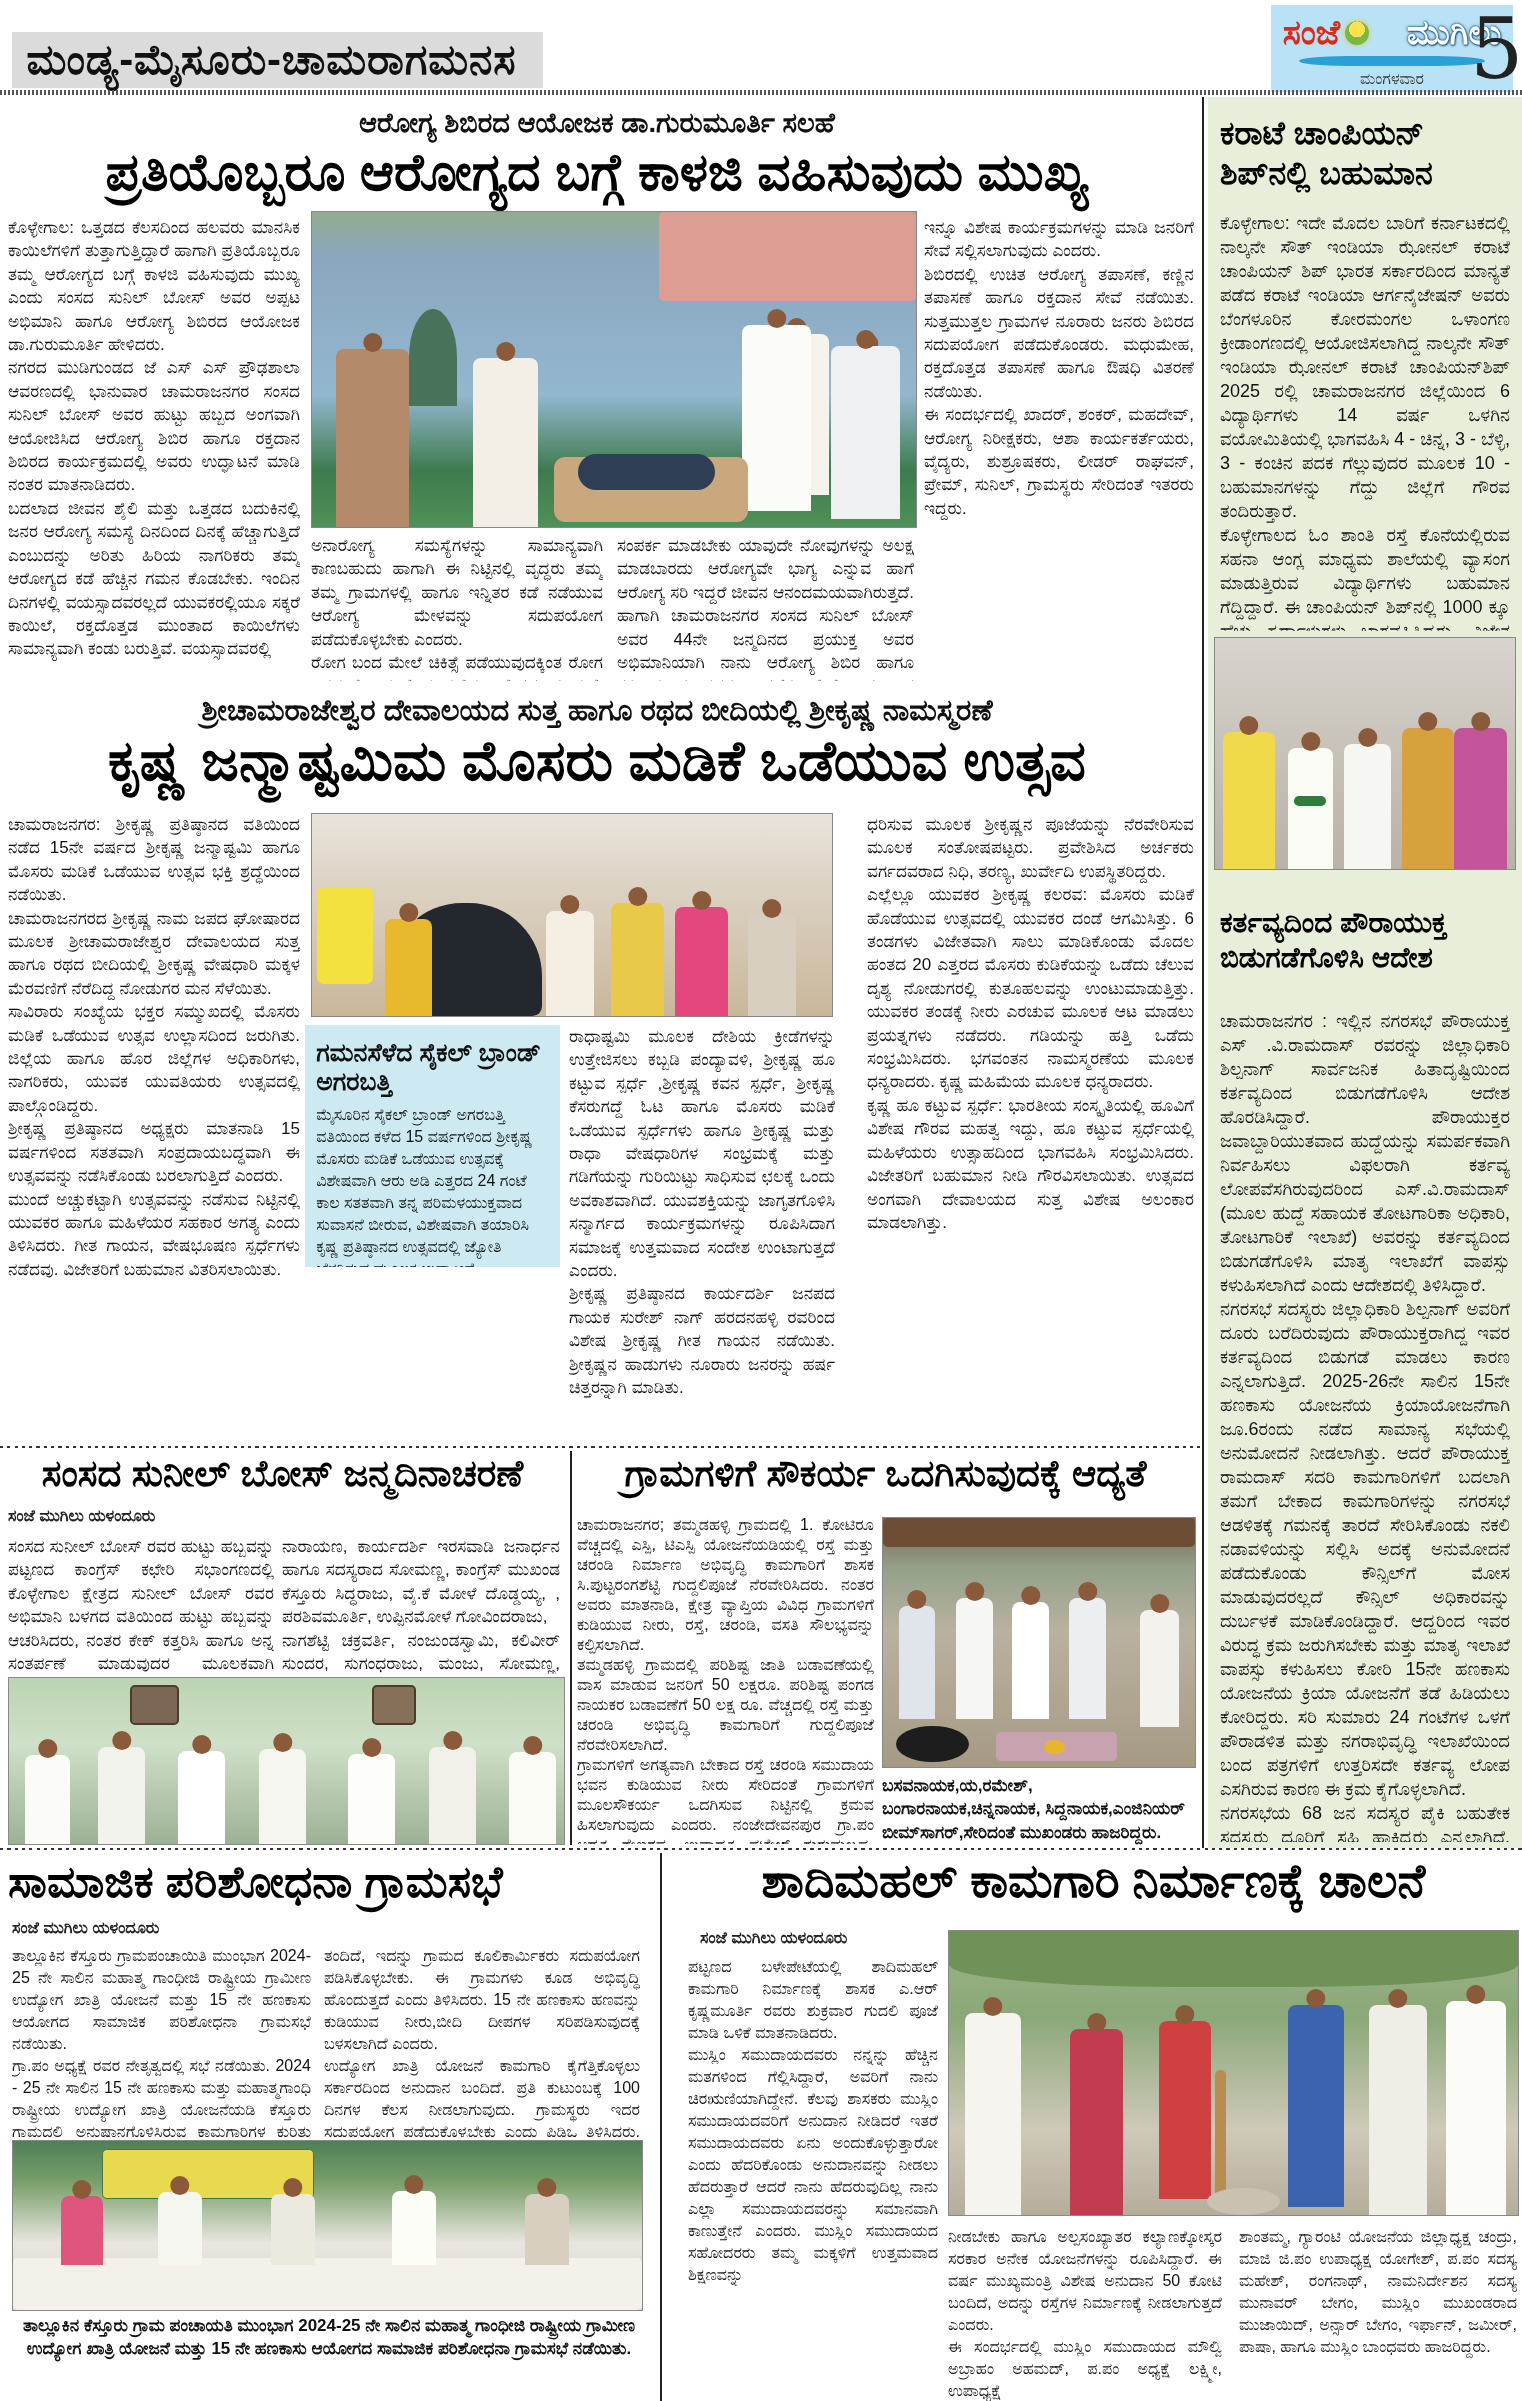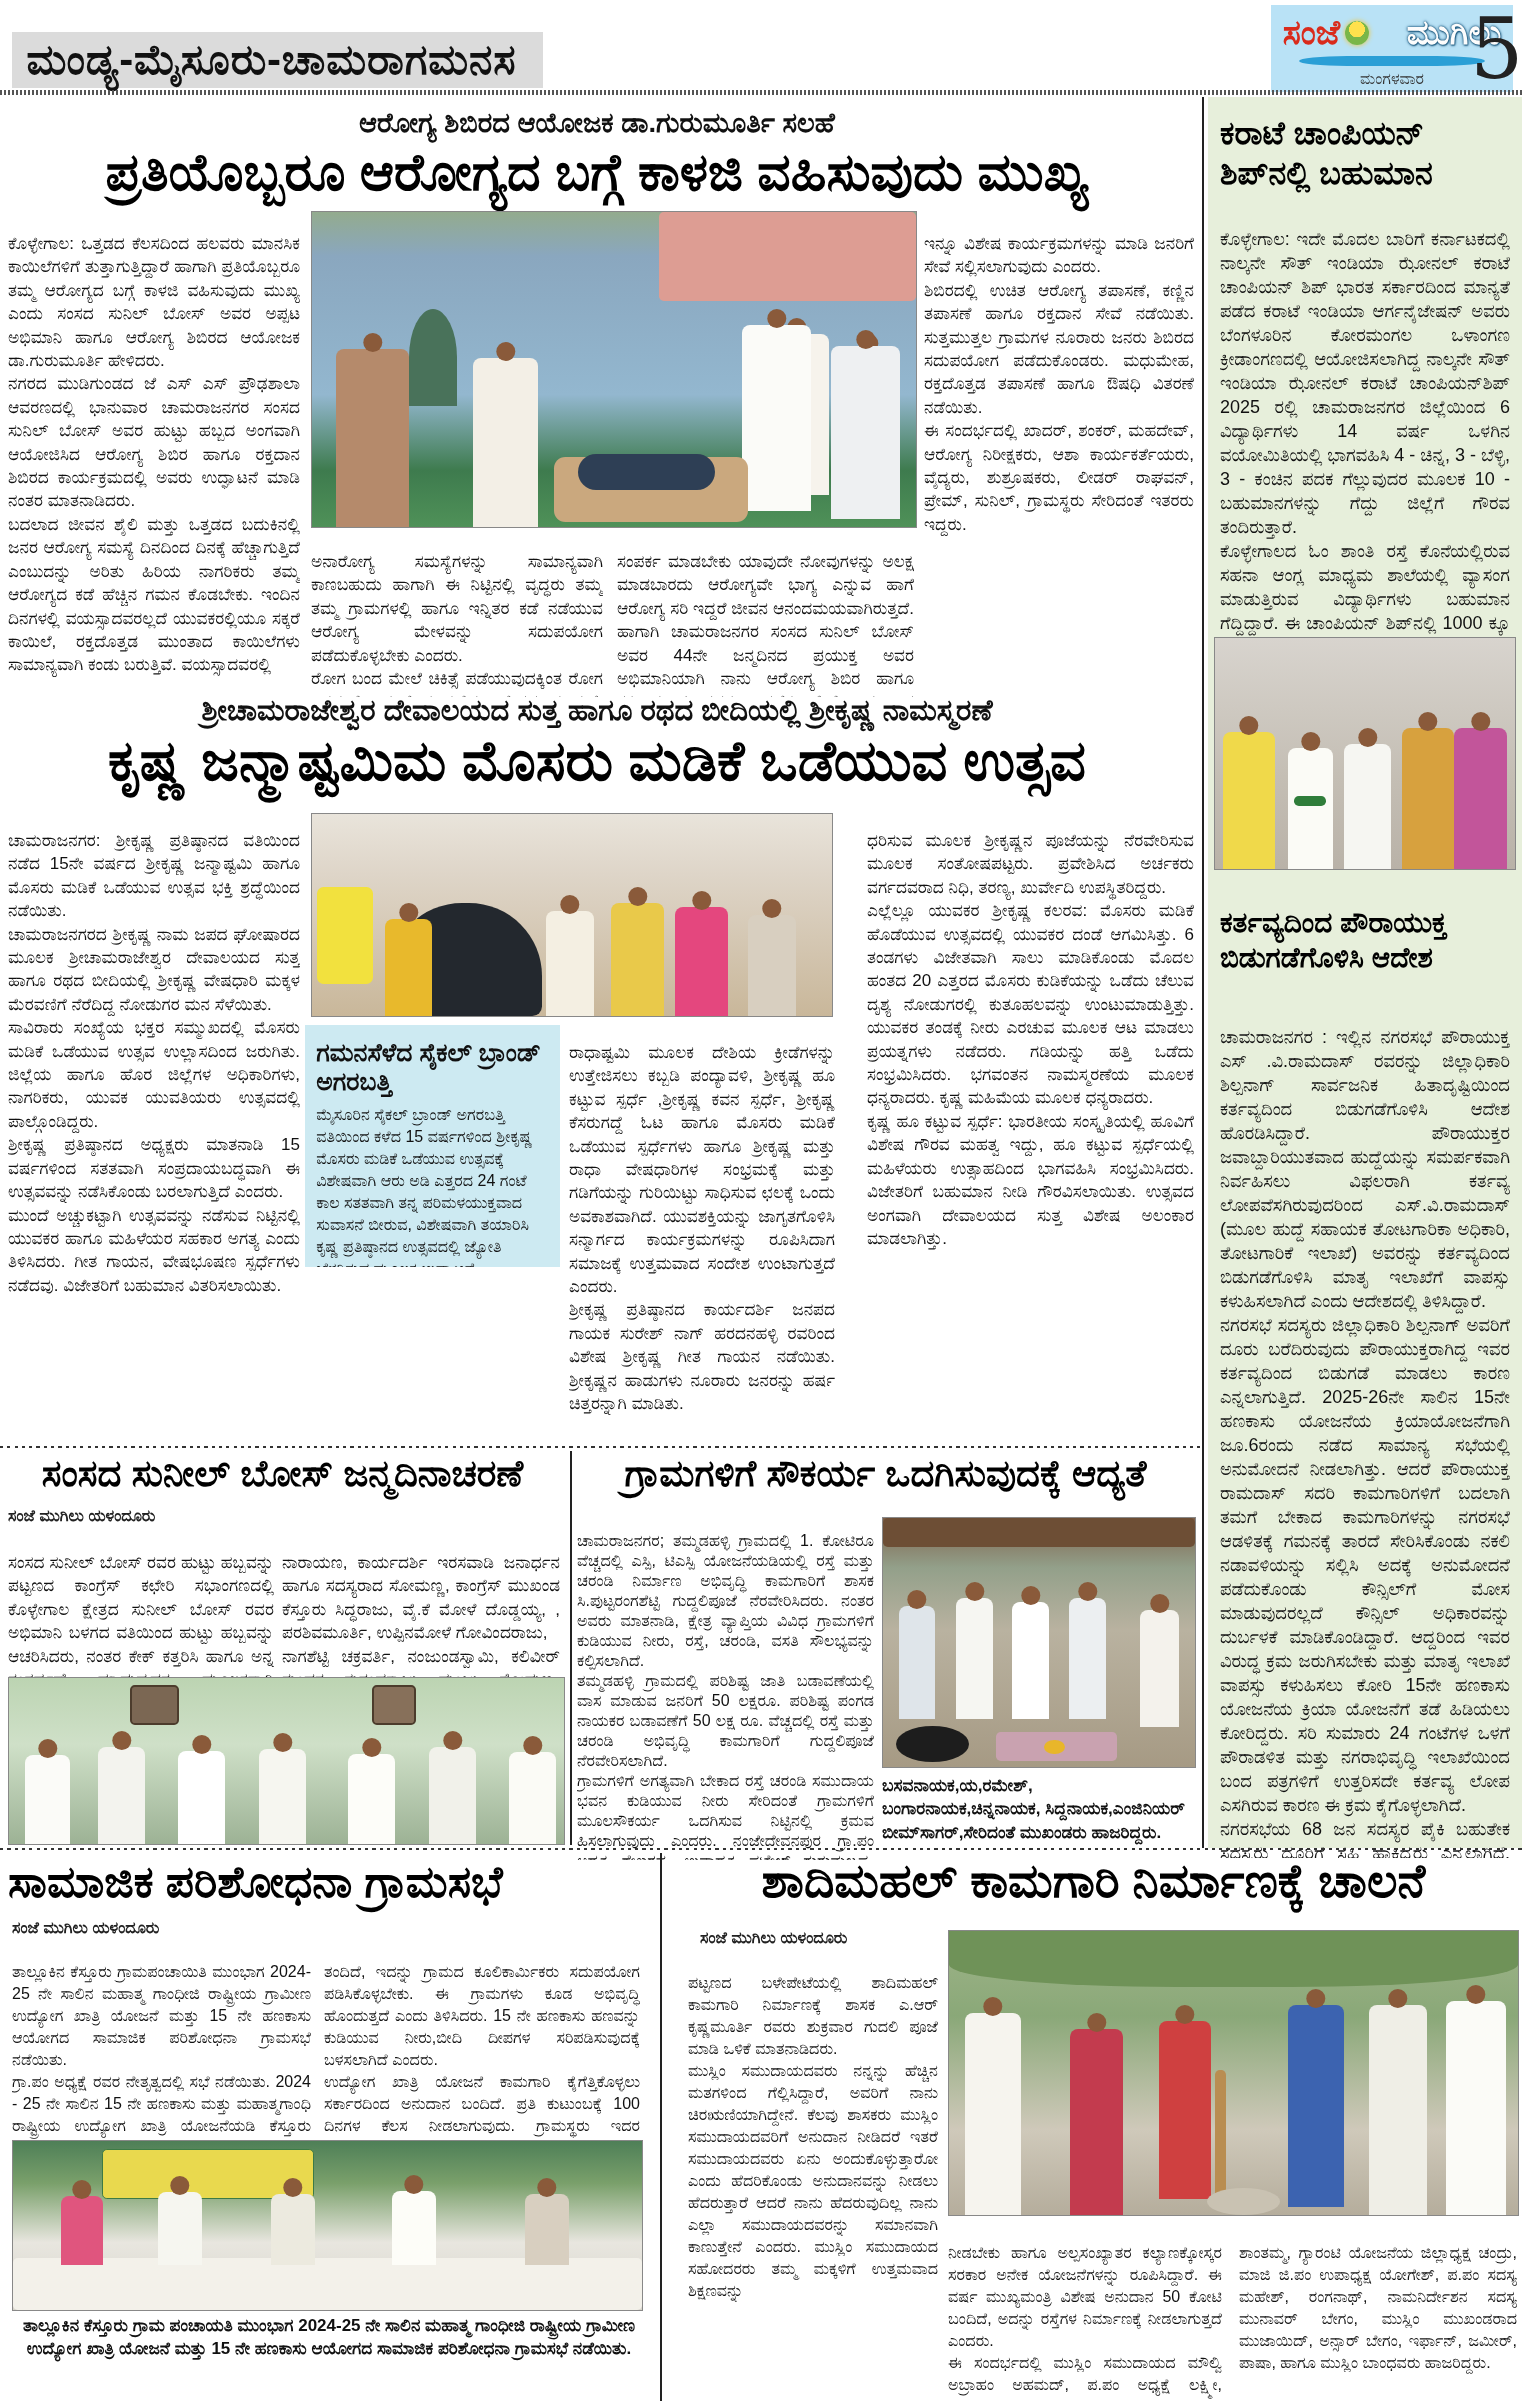--- a/index.html
+++ b/index.html
@@ -21,21 +21,21 @@
   .mh-day{font-size:16px;color:#333;}
   .mh-date{font-size:19.4px;color:#555;font-weight:700;margin-top:4.8px;}
   .pagenum{font-family:"DejaVu Serif",serif;font-size:84px;color:#222;line-height:1;}
   .hatch{background:repeating-linear-gradient(90deg,#555 0 1.6px,transparent 1.6px 4px);}
   .dotline{background:repeating-linear-gradient(90deg,#333 0 3.2px,transparent 3.2px 7.3px);}
   .vline{background:#222;width:1.6px;}
   .kicker{font-weight:700;text-align:center;font-size:27.4px;}
   .headline{font-weight:800;text-align:center;line-height:1.08;color:#000;}
   .hl-left{text-align:left;}
   .coltext{font-size:17px;line-height:23.4px;text-align:justify;white-space:pre-line;
-           overflow:hidden;margin-top:16px;}
+           overflow:hidden;}
   .byline{font-weight:700;font-size:16px;color:#222;}
   .caption{font-weight:700;font-size:17px;line-height:23.4px;text-align:center;overflow:hidden;}
   .caption-left{text-align:left;}
   .greenrail{background:#e7efdb;}
   .inset{background:#cdeaf2;padding:13px 11.3px;overflow:hidden;}
   .inset-title{font-weight:800;font-size:25px;line-height:1.15;margin-bottom:8px;}
   .inset-body{font-size:16px;line-height:22px;white-space:pre-line;}
   .photo{overflow:hidden;border:0.8px solid #888;}
   .person{position:absolute;border-radius:8px 8px 0 0;}
   .person::before{content:'';position:absolute;top:-16px;left:50%;transform:translateX(-50%);

